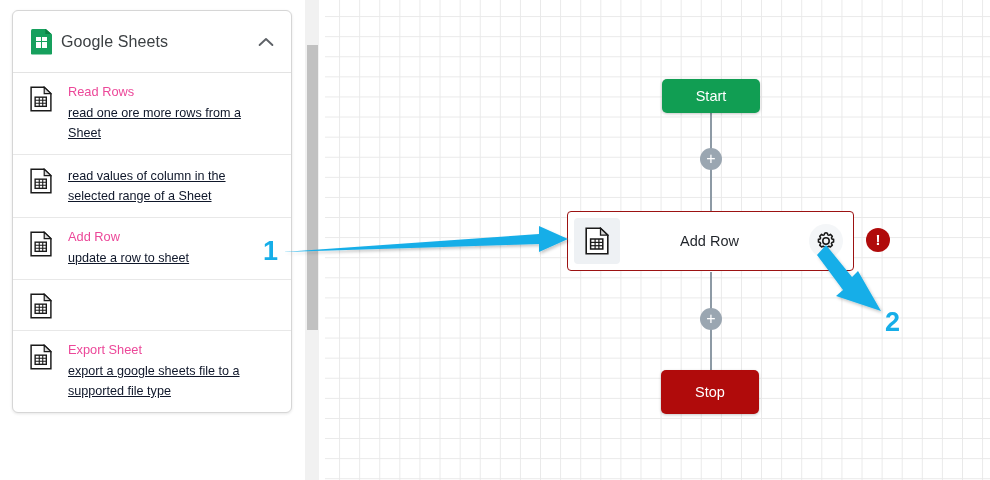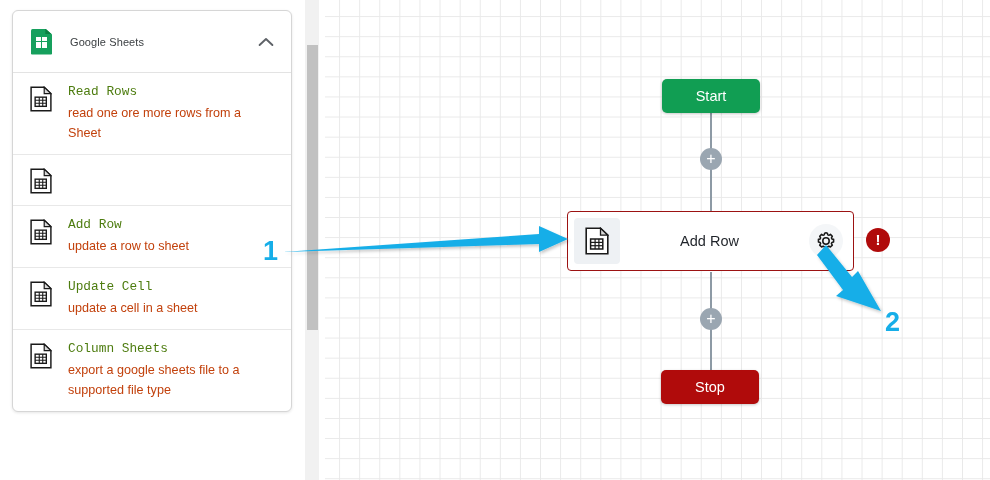--- a/index.html
+++ b/index.html
@@ -85,22 +85,22 @@
   }
   .gs-icon .grid::after {
     content: "";
     position: absolute;
     left: 45%; top: 0;
     width: 1.5px; height: 100%;
     background: #16a05d;
   }
   .panel-title {
     flex: 1 1 auto;
-    margin-left: 18px;
-    font-size: 11px;
+    margin-left: 9px;
+    font-size: 16px;
     color: #3c4043;
     letter-spacing: .1px;
   }
   .chev {
     width: 22px;
     height: 22px;
     display: flex;
     align-items: center;
     justify-content: center;
     cursor: pointer;
@@ -120,31 +120,31 @@
     width: 22px;
     height: 26px;
     margin-top: 2px;
   }
   .item-text {
     margin-left: 16px;
     min-width: 0;
   }
   .item-title {
     font-size: 12.8px;
-    color: #4d7c0f;
+    color: #ec4899;
     line-height: 16px;
     margin-bottom: 3px;
     white-space: nowrap;
-    font-family: Liberation Mono, monospace;
   }
   .item-desc {
     font-size: 12.6px;
-    color: #c2410c;
+    color: #0f172a;
     line-height: 20px;
     max-width: 186px;
+    text-decoration: underline;
   }
 
   
   #scrollbar-track {
     position: absolute;
     left: 305px;
     top: 0;
     width: 14px;
     height: 480px;
     background: #f1f1f1;
@@ -172,21 +172,21 @@
     box-shadow: 0 1px 3px rgba(0,0,0,0.22);
     cursor: pointer;
   }
   #start-node {
     left: 662px; top: 79px;
     width: 98px; height: 34px;
     background: #119e53;
   }
   #stop-node {
     left: 661px; top: 370px;
-    width: 98px; height: 34px;
+    width: 98px; height: 44px;
     background: #b00b0b;
   }
 
   .connector {
     position: absolute;
     width: 2px;
     background: #8d9aa5;
     left: 710px;
   }
   #conn-top { top: 108px; height: 103px; }
@@ -372,20 +372,21 @@
     <svg class="doc-icon" viewBox="0 0 24 28">
       <path d="M1.2 1.2 H15.5 L22.8 8.2 V26.8 H1.2 Z" fill="#ffffff" stroke="#1a1a1a" stroke-width="1.6"></path>
       <path d="M15.5 1.2 L22.8 8.2 H15.5 Z" fill="#d9d9d9" stroke="#1a1a1a" stroke-width="1.3"></path>
       <rect x="5.6" y="12" width="12.2" height="10" fill="none" stroke="#1a1a1a" stroke-width="1.5"></rect>
       <line x1="5.6" y1="15.4" x2="17.8" y2="15.4" stroke="#1a1a1a" stroke-width="1.2"></line>
       <line x1="5.6" y1="18.7" x2="17.8" y2="18.7" stroke="#1a1a1a" stroke-width="1.2"></line>
       <line x1="10.1" y1="12" x2="10.1" y2="22" stroke="#1a1a1a" stroke-width="1.2"></line>
       <line x1="13.9" y1="12" x2="13.9" y2="22" stroke="#1a1a1a" stroke-width="1.2"></line>
     </svg>
     <div class="item-text">
+      <div class="item-desc">read values of column in the selected range of a Sheet</div>
     </div>
   </div>
 
   <div class="item">
     <svg class="doc-icon" viewBox="0 0 24 28">
       <path d="M1.2 1.2 H15.5 L22.8 8.2 V26.8 H1.2 Z" fill="#ffffff" stroke="#1a1a1a" stroke-width="1.6"></path>
       <path d="M15.5 1.2 L22.8 8.2 H15.5 Z" fill="#d9d9d9" stroke="#1a1a1a" stroke-width="1.3"></path>
       <rect x="5.6" y="12" width="12.2" height="10" fill="none" stroke="#1a1a1a" stroke-width="1.5"></rect>
       <line x1="5.6" y1="15.4" x2="17.8" y2="15.4" stroke="#1a1a1a" stroke-width="1.2"></line>
       <line x1="5.6" y1="18.7" x2="17.8" y2="18.7" stroke="#1a1a1a" stroke-width="1.2"></line>
@@ -402,38 +403,34 @@
   <div class="item">
     <svg class="doc-icon" viewBox="0 0 24 28">
       <path d="M1.2 1.2 H15.5 L22.8 8.2 V26.8 H1.2 Z" fill="#ffffff" stroke="#1a1a1a" stroke-width="1.6"></path>
       <path d="M15.5 1.2 L22.8 8.2 H15.5 Z" fill="#d9d9d9" stroke="#1a1a1a" stroke-width="1.3"></path>
       <rect x="5.6" y="12" width="12.2" height="10" fill="none" stroke="#1a1a1a" stroke-width="1.5"></rect>
       <line x1="5.6" y1="15.4" x2="17.8" y2="15.4" stroke="#1a1a1a" stroke-width="1.2"></line>
       <line x1="5.6" y1="18.7" x2="17.8" y2="18.7" stroke="#1a1a1a" stroke-width="1.2"></line>
       <line x1="10.1" y1="12" x2="10.1" y2="22" stroke="#1a1a1a" stroke-width="1.2"></line>
       <line x1="13.9" y1="12" x2="13.9" y2="22" stroke="#1a1a1a" stroke-width="1.2"></line>
     </svg>
-    <div class="item-text">
-      <div class="item-title">Update Cell</div>
-      <div class="item-desc">update a cell in a sheet</div>
-    </div>
   </div>
 
   <div class="item">
     <svg class="doc-icon" viewBox="0 0 24 28">
       <path d="M1.2 1.2 H15.5 L22.8 8.2 V26.8 H1.2 Z" fill="#ffffff" stroke="#1a1a1a" stroke-width="1.6"></path>
       <path d="M15.5 1.2 L22.8 8.2 H15.5 Z" fill="#d9d9d9" stroke="#1a1a1a" stroke-width="1.3"></path>
       <rect x="5.6" y="12" width="12.2" height="10" fill="none" stroke="#1a1a1a" stroke-width="1.5"></rect>
       <line x1="5.6" y1="15.4" x2="17.8" y2="15.4" stroke="#1a1a1a" stroke-width="1.2"></line>
       <line x1="5.6" y1="18.7" x2="17.8" y2="18.7" stroke="#1a1a1a" stroke-width="1.2"></line>
       <line x1="10.1" y1="12" x2="10.1" y2="22" stroke="#1a1a1a" stroke-width="1.2"></line>
       <line x1="13.9" y1="12" x2="13.9" y2="22" stroke="#1a1a1a" stroke-width="1.2"></line>
     </svg>
     <div class="item-text">
-      <div class="item-title">Column Sheets</div>
+      <div class="item-title">Export Sheet</div>
       <div class="item-desc">export a google sheets file to a supported file type</div>
     </div>
   </div>
 
 </div>
 
 <div id="scrollbar-track"></div>
 <div id="scrollbar-thumb"></div>
 
 <svg id="annotations">

